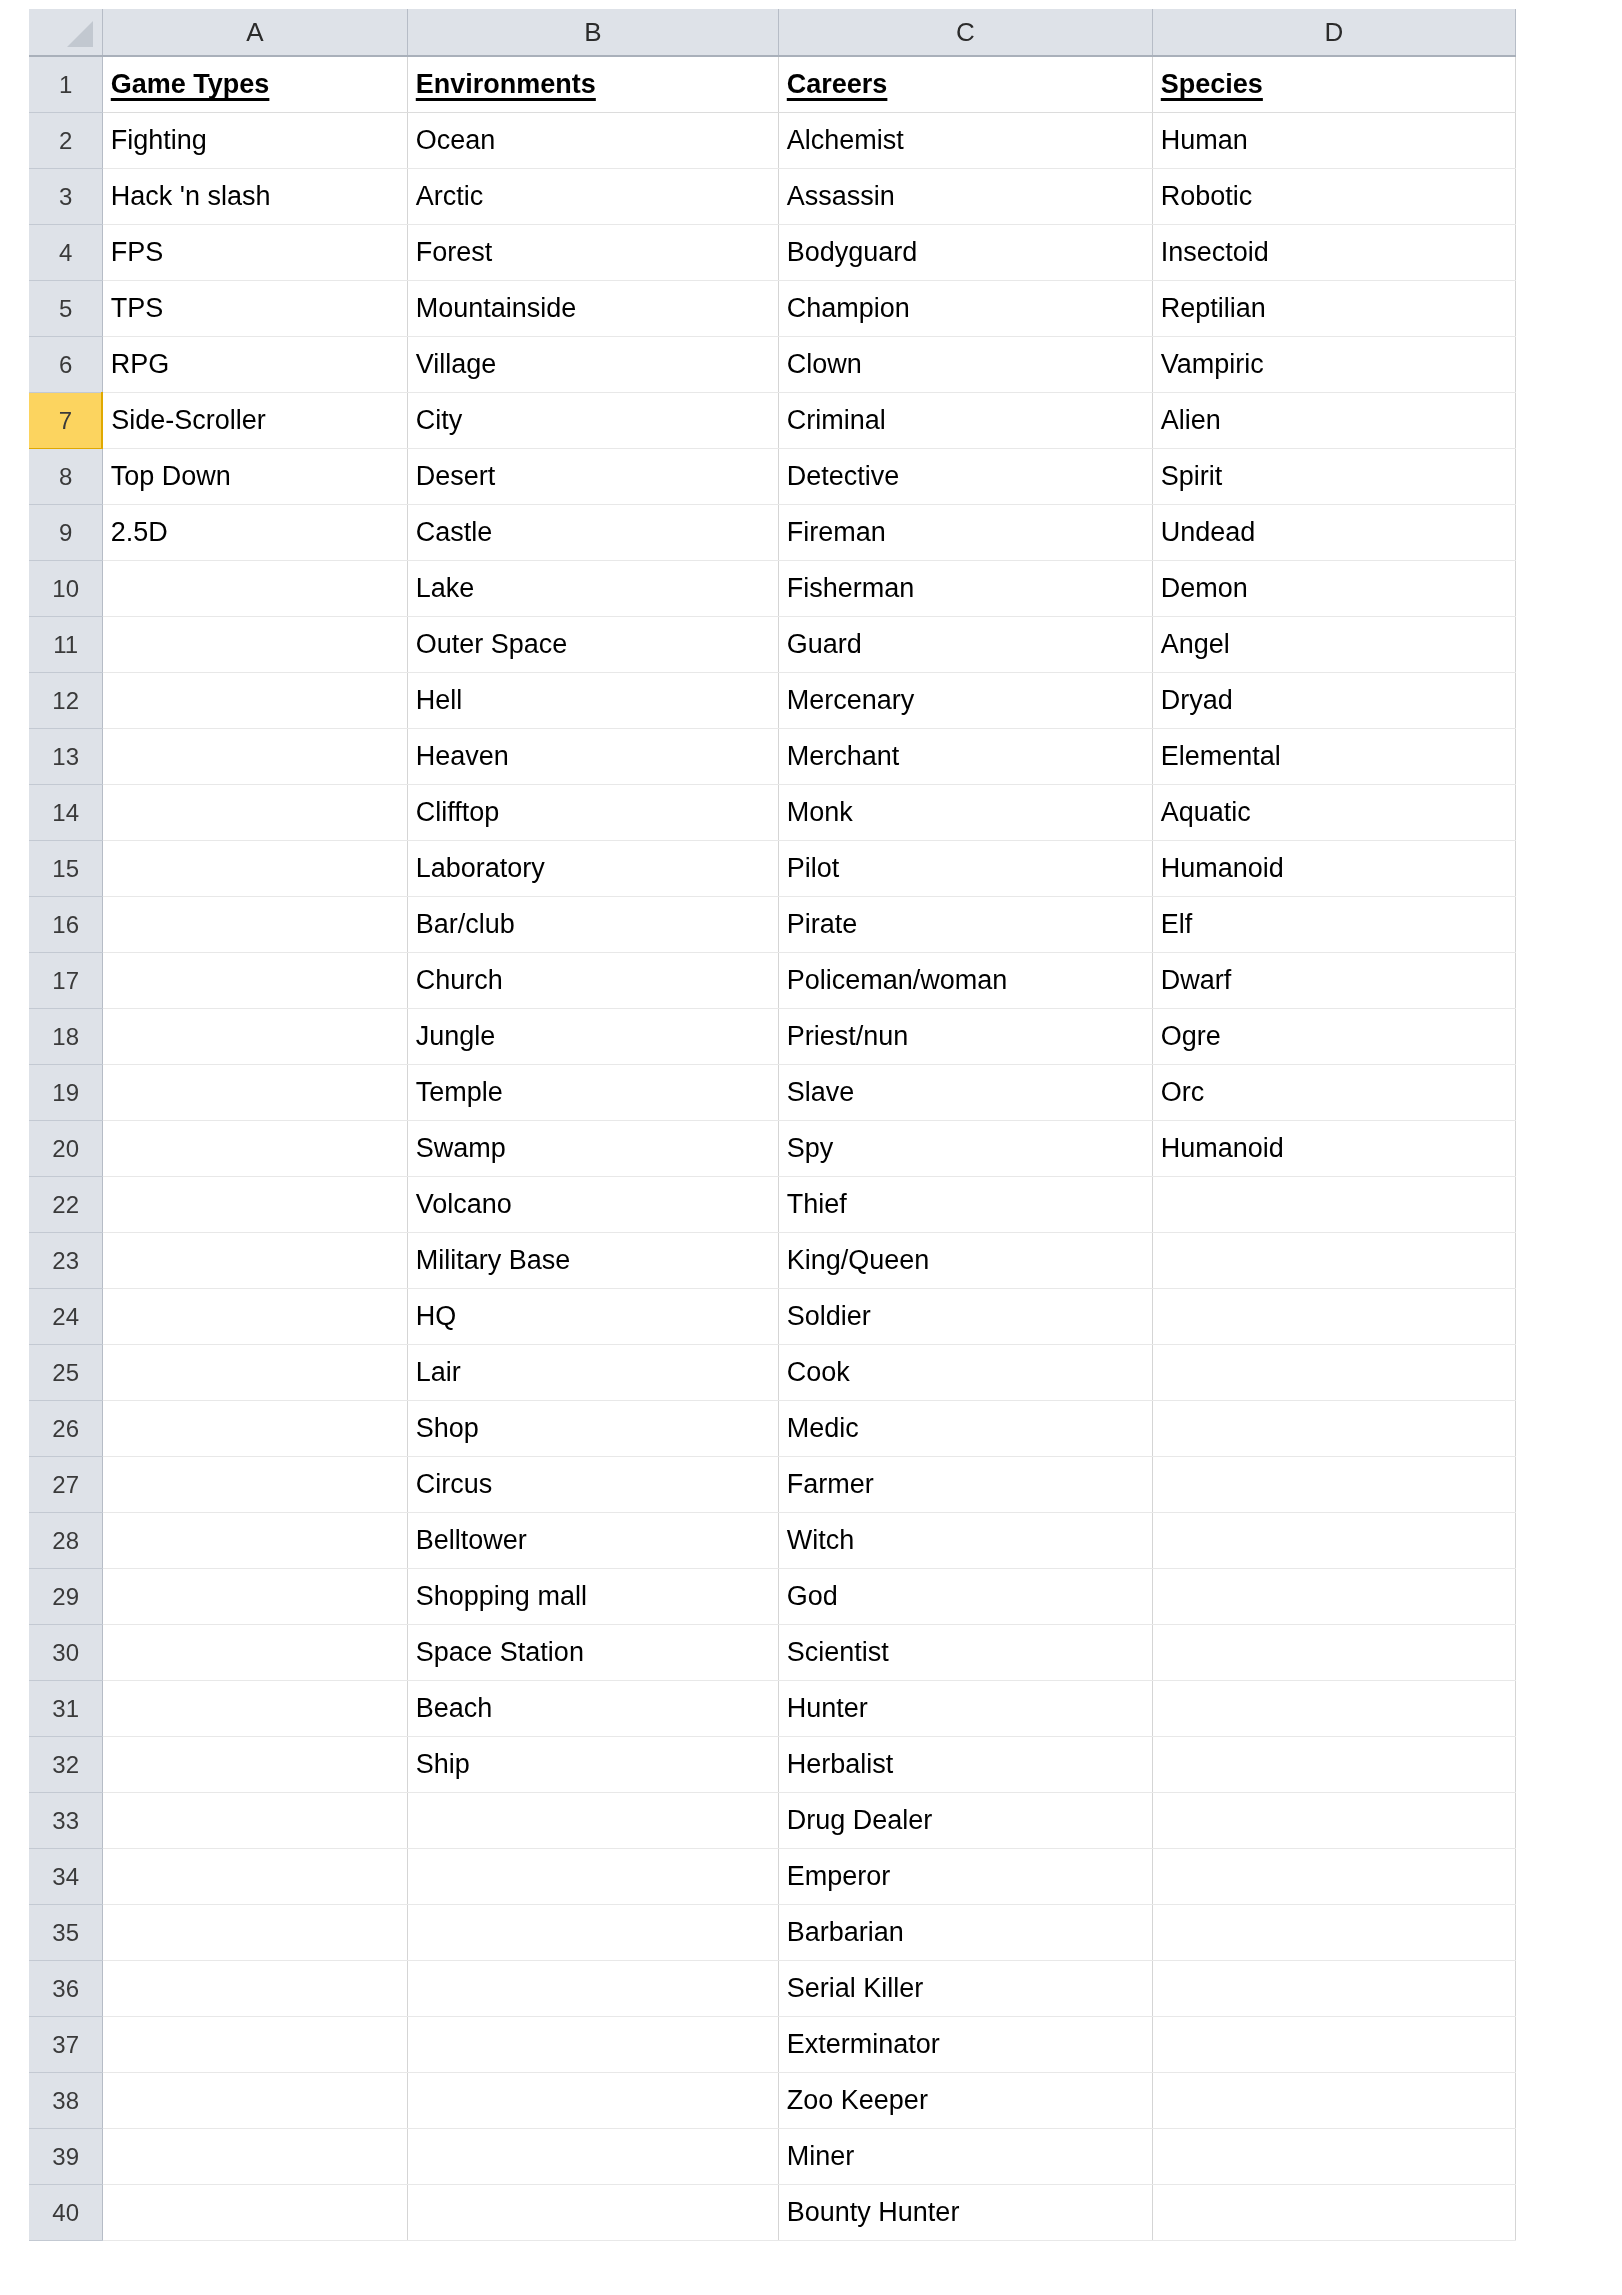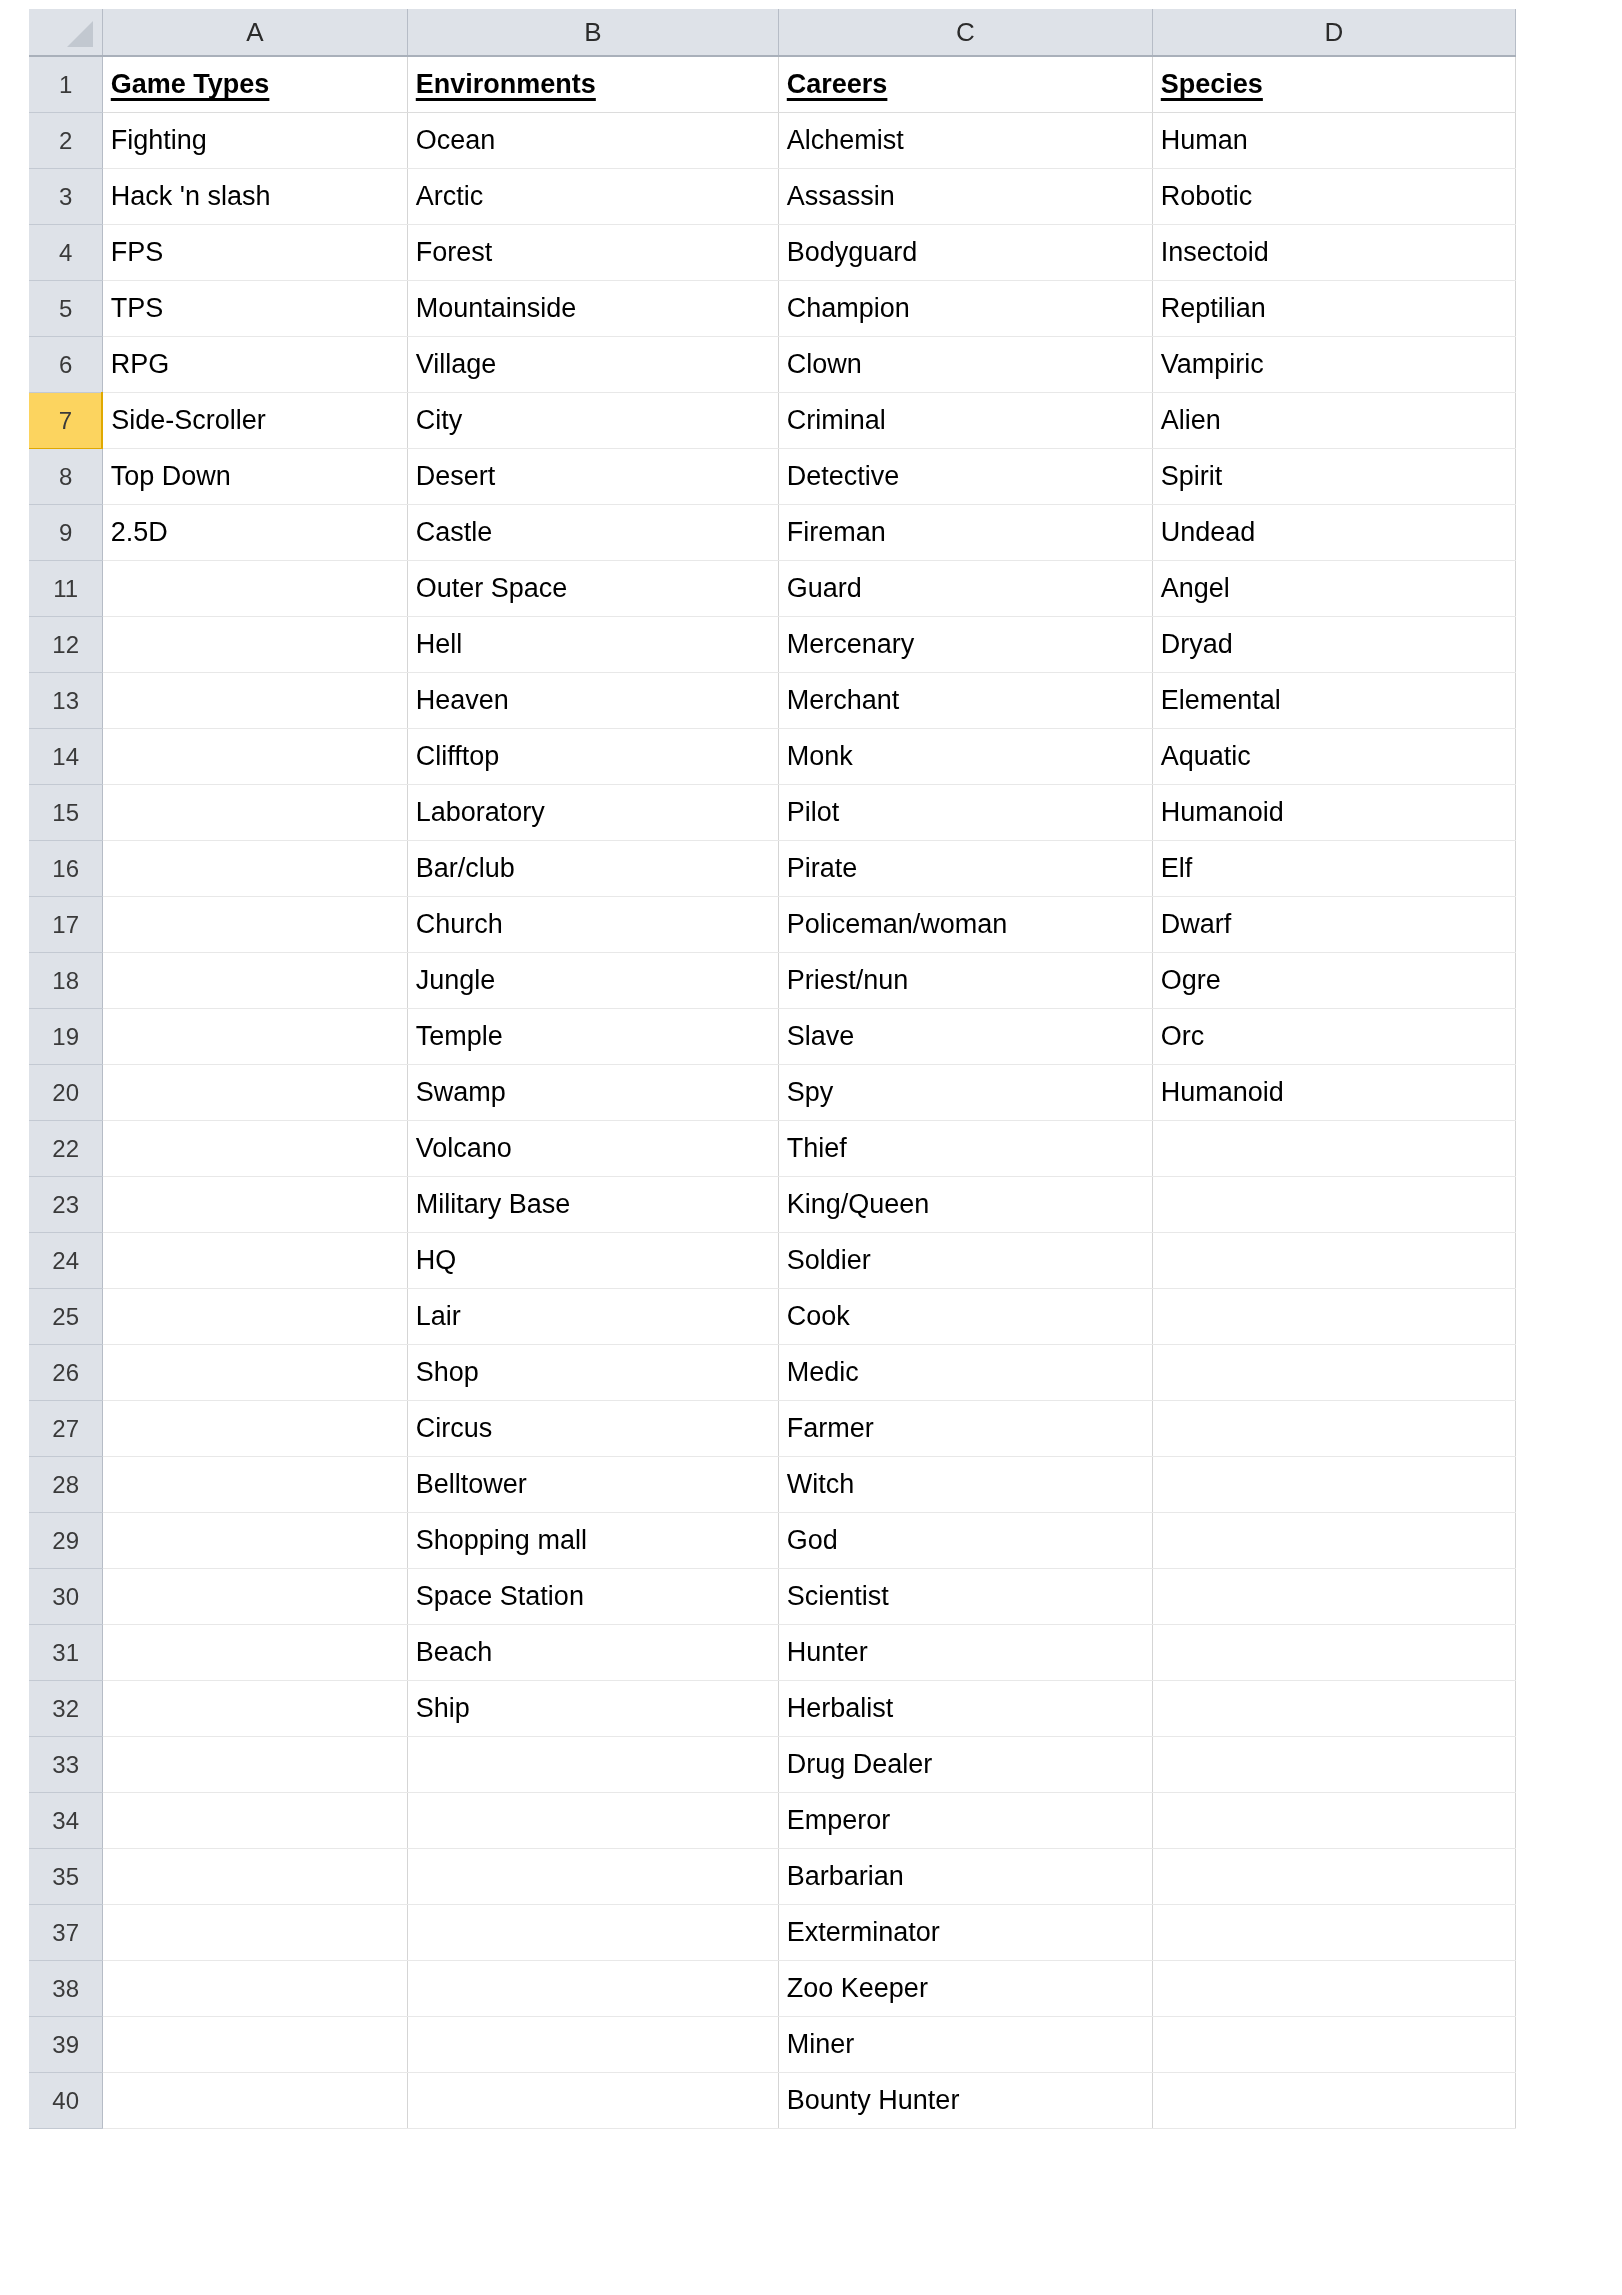--- a/index.html
+++ b/index.html
@@ -195,20 +195,27 @@
           <td class="cell lastcol">Spirit</td>
         </tr>
         <tr>
           <td class="rowhdr">9</td>
           <td class="cell">2.5D</td>
           <td class="cell">Castle</td>
           <td class="cell">Fireman</td>
           <td class="cell lastcol">Undead</td>
         </tr>
         <tr>
+          <td class="rowhdr">10</td>
+          <td class="cell"></td>
+          <td class="cell">Lake</td>
+          <td class="cell">Fisherman</td>
+          <td class="cell lastcol">Demon</td>
+        </tr>
+        <tr>
           <td class="rowhdr">11</td>
           <td class="cell"></td>
           <td class="cell">Outer Space</td>
           <td class="cell">Guard</td>
           <td class="cell lastcol">Angel</td>
         </tr>
         <tr>
           <td class="rowhdr">12</td>
           <td class="cell"></td>
           <td class="cell">Hell</td>
@@ -363,20 +370,27 @@
           <td class="cell lastcol"></td>
         </tr>
         <tr>
           <td class="rowhdr">35</td>
           <td class="cell"></td>
           <td class="cell"></td>
           <td class="cell">Barbarian</td>
           <td class="cell lastcol"></td>
         </tr>
         <tr>
+          <td class="rowhdr">36</td>
+          <td class="cell"></td>
+          <td class="cell"></td>
+          <td class="cell">Serial Killer</td>
+          <td class="cell lastcol"></td>
+        </tr>
+        <tr>
           <td class="rowhdr">37</td>
           <td class="cell"></td>
           <td class="cell"></td>
           <td class="cell">Exterminator</td>
           <td class="cell lastcol"></td>
         </tr>
         <tr>
           <td class="rowhdr">38</td>
           <td class="cell"></td>
           <td class="cell"></td>

